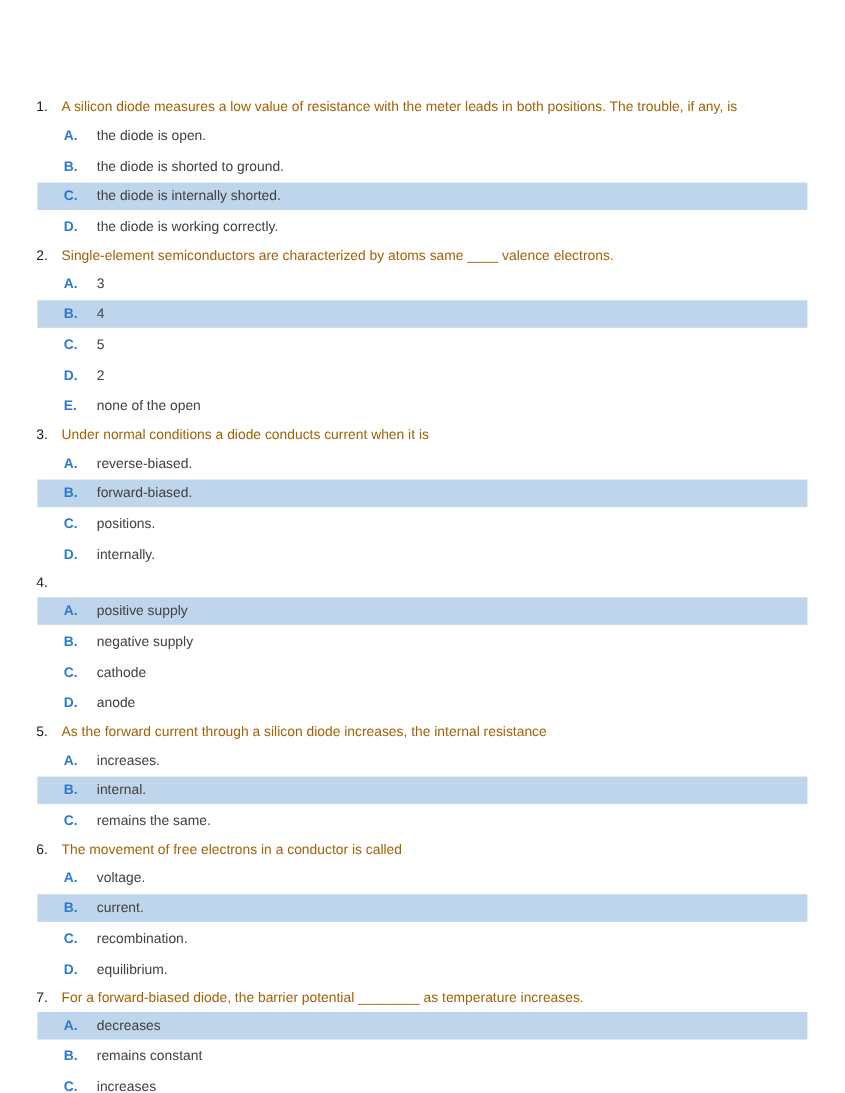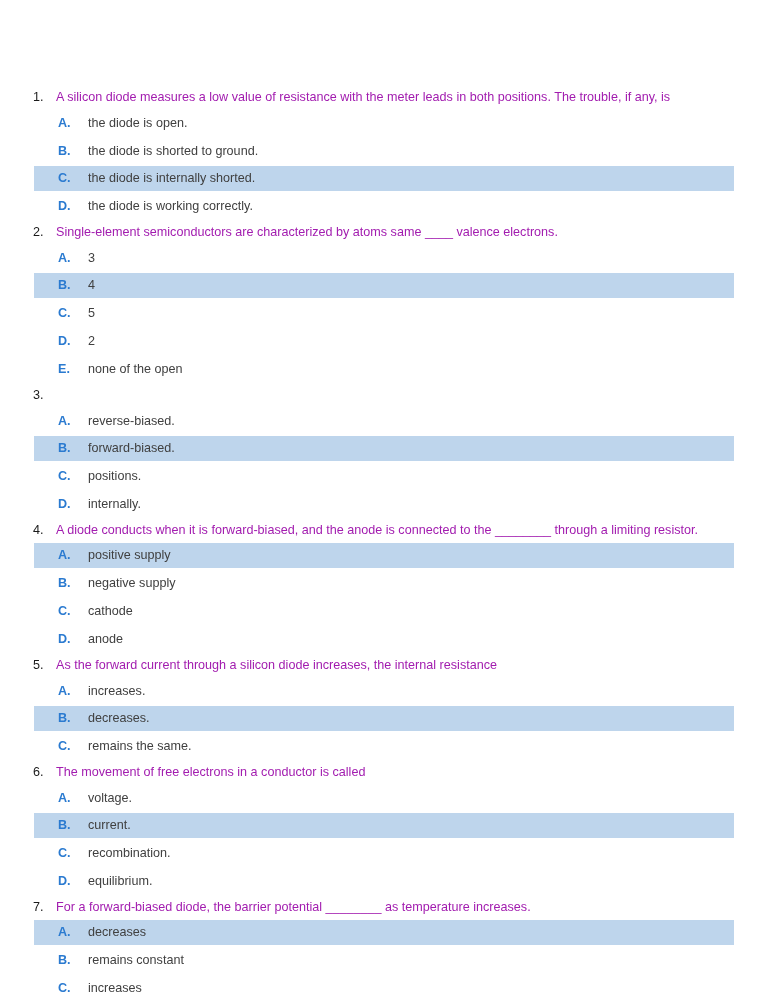--- a/index.html
+++ b/index.html
@@ -40,21 +40,21 @@
   .q-num {
     width: 23px;
     flex: 0 0 23px;
     font-size: 12.6px;
     line-height: 22px;
     color: #1a1a1a;
   }
   .q-text {
     font-size: 12.6px;
     line-height: 22px;
-    color: #a21caf;
+    color: #a16207;
     white-space: pre;
   }
   
   .opt-row {
     display: flex;
     align-items: center;
     height: 25px;
     margin-left: 34px;
     width: 700px;
     box-sizing: border-box;
@@ -141,20 +141,21 @@
         <div class="gap-3"></div>
         <div class="opt-row">
           <span class="opt-letter">E.</span>
           <span class="opt-text">none of the open</span>
         </div>
         <div style="height: 2px;"></div>
       </div>
       <div class="question-block">
         <div class="q-line">
           <span class="q-num">3.</span>
+          <span class="q-text">Under normal conditions a diode conducts current when it is</span>
         </div>
         <div class="gap-3"></div>
         <div class="opt-row">
           <span class="opt-letter">A.</span>
           <span class="opt-text">reverse-biased.</span>
         </div>
         <div class="gap-2"></div>
         <div class="opt-row highlight">
           <span class="opt-letter">B.</span>
           <span class="opt-text">forward-biased.</span>
@@ -167,21 +168,20 @@
         <div class="gap-3"></div>
         <div class="opt-row">
           <span class="opt-letter">D.</span>
           <span class="opt-text">internally.</span>
         </div>
         <div style="height: 2px;"></div>
       </div>
       <div class="question-block">
         <div class="q-line">
           <span class="q-num">4.</span>
-          <span class="q-text">A diode conducts when it is forward-biased, and the anode is connected to the ________ through a limiting resistor.</span>
         </div>
         <div class="gap-2"></div>
         <div class="opt-row highlight">
           <span class="opt-letter">A.</span>
           <span class="opt-text">positive supply</span>
         </div>
         <div class="gap-3"></div>
         <div class="opt-row">
           <span class="opt-letter">B.</span>
           <span class="opt-text">negative supply</span>
@@ -204,21 +204,21 @@
           <span class="q-text">As the forward current through a silicon diode increases, the internal resistance</span>
         </div>
         <div class="gap-3"></div>
         <div class="opt-row">
           <span class="opt-letter">A.</span>
           <span class="opt-text">increases.</span>
         </div>
         <div class="gap-2"></div>
         <div class="opt-row highlight">
           <span class="opt-letter">B.</span>
-          <span class="opt-text">decreases.</span>
+          <span class="opt-text">internal.</span>
         </div>
         <div class="gap-3"></div>
         <div class="opt-row">
           <span class="opt-letter">C.</span>
           <span class="opt-text">remains the same.</span>
         </div>
         <div style="height: 2px;"></div>
       </div>
       <div class="question-block">
         <div class="q-line">

